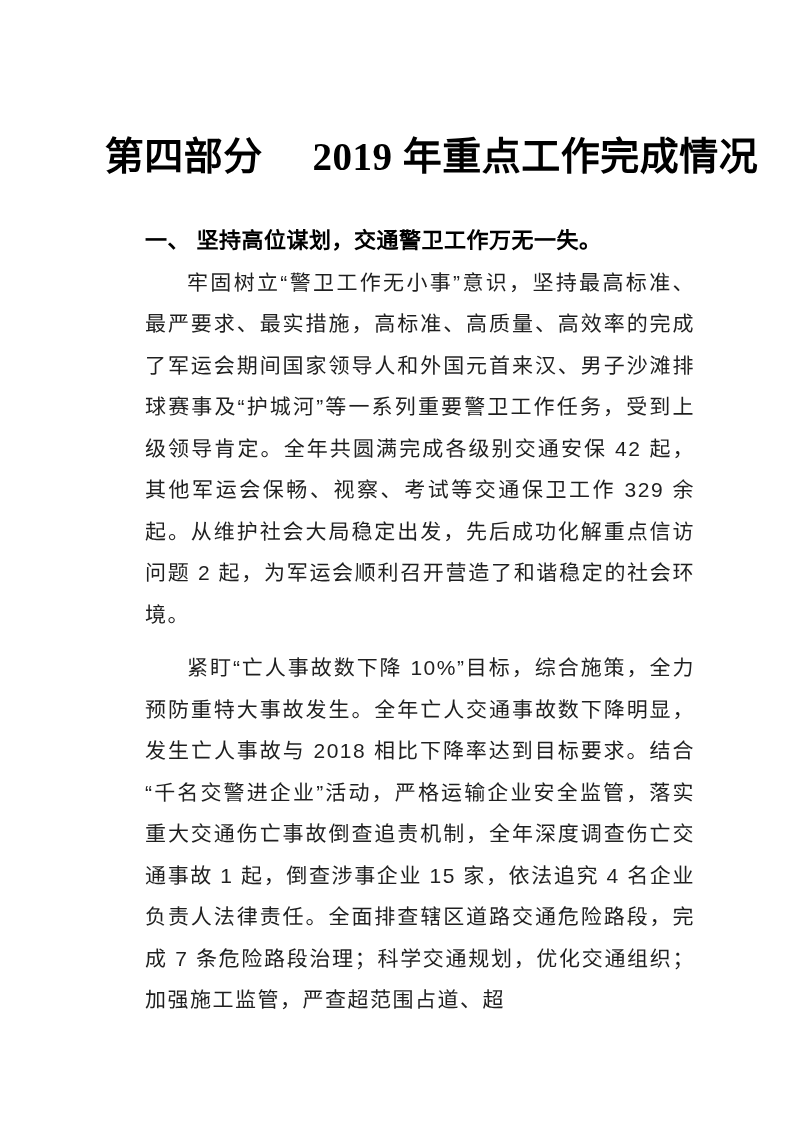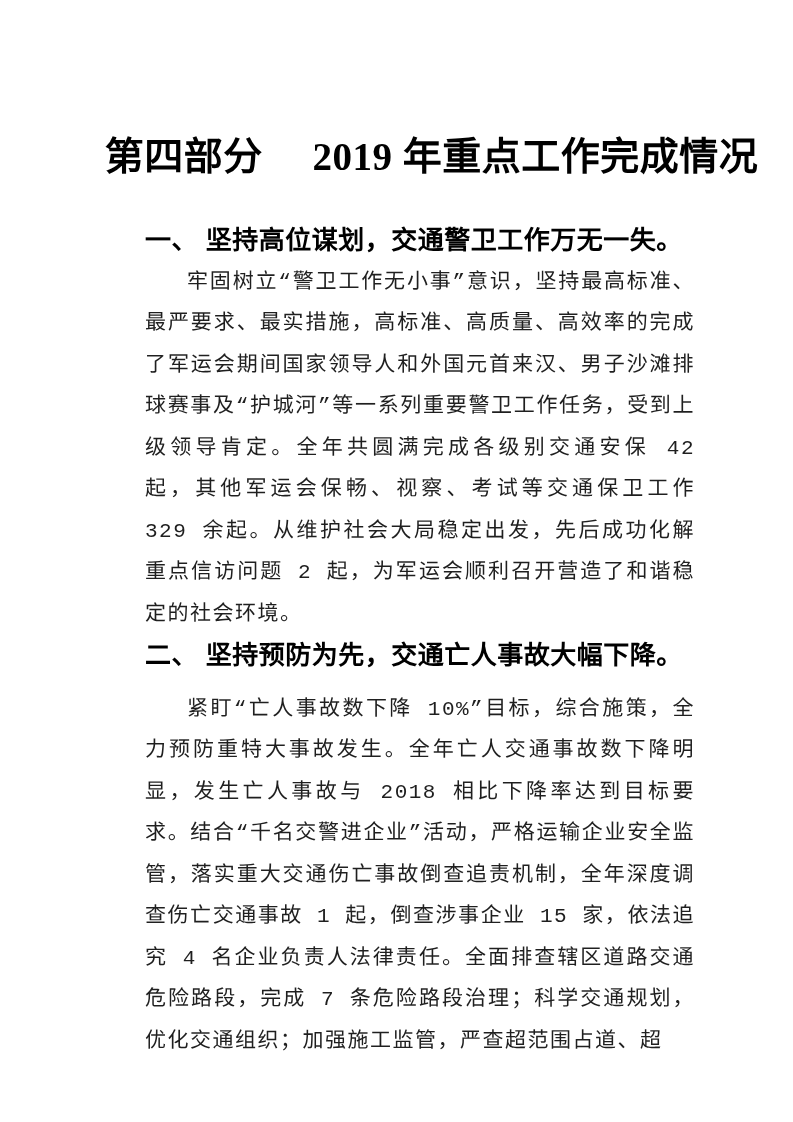--- a/index.html
+++ b/index.html
@@ -33,28 +33,28 @@
   .content {
     position: absolute;
     top: 220px;
     left: 145px;
     width: 550px;
     color: #1c1c1c;
   }
   .sec-heading {
     font-family: "Liberation Sans", "DejaVu Sans", sans-serif;
     font-weight: 700;
-    font-size: 26px;
+    font-size: 22px;
     line-height: 41.5px;
     color: #000000;
     letter-spacing: 0.5px;
     text-align: left;
   }
   .para {
-    font-family: Liberation Mono, monospace;
+    font-family: Liberation Sans, sans-serif;
     font-size: 21px;
     line-height: 41.5px;
     letter-spacing: 1.5px;
     text-align: justify;
     text-justify: inter-ideograph;
     text-indent: 2em;
     color: #1f1f1f;
     margin: 0;
   }
   .para.second {
@@ -67,19 +67,18 @@
 <div class="page">
 
   <div class="doc-title">第四部分　 2019 年重点工作完成情况</div>
 
   <div class="content">
 
     <div class="sec-heading">一、 坚持高位谋划，交通警卫工作万无一失。</div>
 
     <p class="para">牢固树立“警卫工作无小事”意识，坚持最高标准、最严要求、最实措施，高标准、高质量、高效率的完成了军运会期间国家领导人和外国元首来汉、男子沙滩排球赛事及“护城河”等一系列重要警卫工作任务，受到上级领导肯定。全年共圆满完成各级别交通安保 42 起，其他军运会保畅、视察、考试等交通保卫工作 329 余起。从维护社会大局稳定出发，先后成功化解重点信访问题 2 起，为军运会顺利召开营造了和谐稳定的社会环境。</p>
 
-    <div class="sec-heading">二、 坚持预防为先，交通亡人事故大幅下降。</div>
 
     <p class="para second">紧盯“亡人事故数下降 10%”目标，综合施策，全力预防重特大事故发生。全年亡人交通事故数下降明显，发生亡人事故与 2018 相比下降率达到目标要求。结合“千名交警进企业”活动，严格运输企业安全监管，落实重大交通伤亡事故倒查追责机制，全年深度调查伤亡交通事故 1 起，倒查涉事企业 15 家，依法追究 4 名企业负责人法律责任。全面排查辖区道路交通危险路段，完成 7 条危险路段治理；科学交通规划，优化交通组织；加强施工监管，严查超范围占道、超</p>
 
   </div>
 
 </div>
 
 </body></html>

